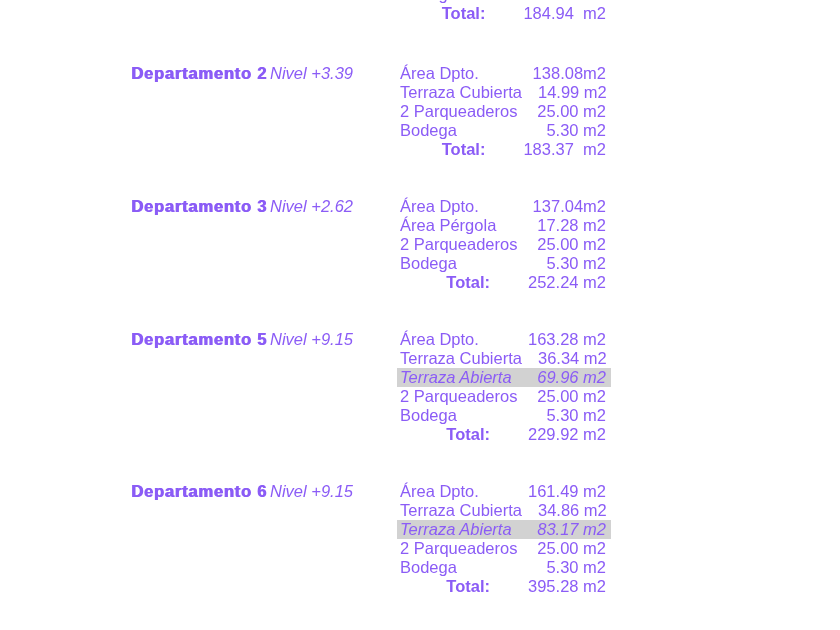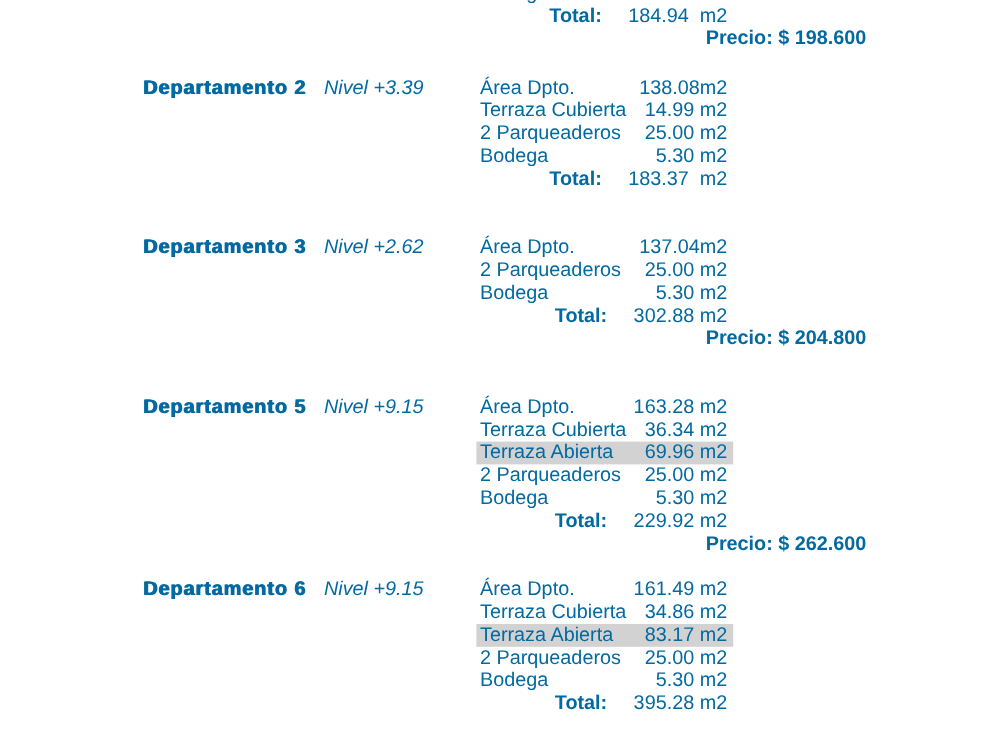--- a/index.html
+++ b/index.html
@@ -8,57 +8,56 @@
     width:840px;height:630px;
     background:#ffffff;
     overflow:hidden;
     font-family:"Liberation Sans","DejaVu Sans",sans-serif;
     font-size:16.5px;
     line-height:19px;
     color:#000000;
   }
   .block{position:absolute;left:116px;width:610px;}
   .dept{
-    position:absolute;left:3px;top:0;
+    position:absolute;left:15px;top:0;
     font-weight:700;
     letter-spacing:0.8px;
     text-shadow:0.9px 0 0 currentColor;
     white-space:pre;
   }
   .nivel{position:absolute;left:154px;top:0;white-space:pre;font-style:italic;}
   .details{position:absolute;left:284px;top:0;width:322px;}
   .line{position:relative;display:flex;width:206px;height:19px;}
   .line .lbl{flex:1 1 auto;white-space:pre;}
-  .line .val{flex:0 0 auto;text-align:left;white-space:pre;}
-  .line.hl{z-index:0;}
+  .line .val{flex:0 0 auto;text-align:left;white-space:pre;margin-left:16px;}
+  .line.hl{z-index:0;font-style:italic;}
   .line.hl::before{
     content:'';position:absolute;z-index:-1;
     left:-3px;right:-5px;top:0;bottom:0;
     background:var(--hl,#d2d2d2);
   }
   .line.total .lbl{font-weight:700;text-align:right;padding-right:22px;}
   .precio{width:322px;height:19px;text-align:right;font-weight:700;white-space:pre;}
 </style>
 </head>
 <body>
 
-<div class="page" id="page" style="--hl: #d2d2d2; background: rgb(255, 255, 255); color: #0369a1;">
+<div class="page" id="page" style="--hl: #d2d2d2; background: rgb(255, 255, 255); color: #8b5cf6;">
     <section class="block" style="top: -15px;">
     <div class="dept"></div>
     <div class="nivel"></div>
     <div class="details">
         <div class="line">
     <span class="lbl">Bodega</span>
     <span class="val">5.30 m2</span>
   </div>
         <div class="line total">
     <span class="lbl">Total:</span>
     <span class="val">184.94  m2</span>
   </div>
-        <div class="precio">Precio: $ 198.600</div>
       </div>
   </section>
     <section class="block" style="top: 64px;">
     <div class="dept">Departamento 2</div>
     <div class="nivel">Nivel +3.39</div>
     <div class="details">
         <div class="line">
     <span class="lbl">Área Dpto.</span>
     <span class="val">138.08m2</span>
   </div>
@@ -82,32 +81,35 @@
   </section>
     <section class="block" style="top: 197px;">
     <div class="dept">Departamento 3</div>
     <div class="nivel">Nivel +2.62</div>
     <div class="details">
         <div class="line">
     <span class="lbl">Área Dpto.</span>
     <span class="val">137.04m2</span>
   </div>
         <div class="line">
+    <span class="lbl">Área Pérgola</span>
+    <span class="val">17.28 m2</span>
+  </div>
+        <div class="line">
     <span class="lbl">2 Parqueaderos</span>
     <span class="val">25.00 m2</span>
   </div>
         <div class="line">
     <span class="lbl">Bodega</span>
     <span class="val">5.30 m2</span>
   </div>
         <div class="line total">
     <span class="lbl">Total:</span>
-    <span class="val">302.88 m2</span>
+    <span class="val">252.24 m2</span>
   </div>
-        <div class="precio">Precio: $ 204.800</div>
       </div>
   </section>
     <section class="block" style="top: 330px;">
     <div class="dept">Departamento 5</div>
     <div class="nivel">Nivel +9.15</div>
     <div class="details">
         <div class="line">
     <span class="lbl">Área Dpto.</span>
     <span class="val">163.28 m2</span>
   </div>
@@ -124,21 +126,20 @@
     <span class="val">25.00 m2</span>
   </div>
         <div class="line">
     <span class="lbl">Bodega</span>
     <span class="val">5.30 m2</span>
   </div>
         <div class="line total">
     <span class="lbl">Total:</span>
     <span class="val">229.92 m2</span>
   </div>
-        <div class="precio">Precio: $ 262.600</div>
       </div>
   </section>
     <section class="block" style="top: 482px;">
     <div class="dept">Departamento 6</div>
     <div class="nivel">Nivel +9.15</div>
     <div class="details">
         <div class="line">
     <span class="lbl">Área Dpto.</span>
     <span class="val">161.49 m2</span>
   </div>

